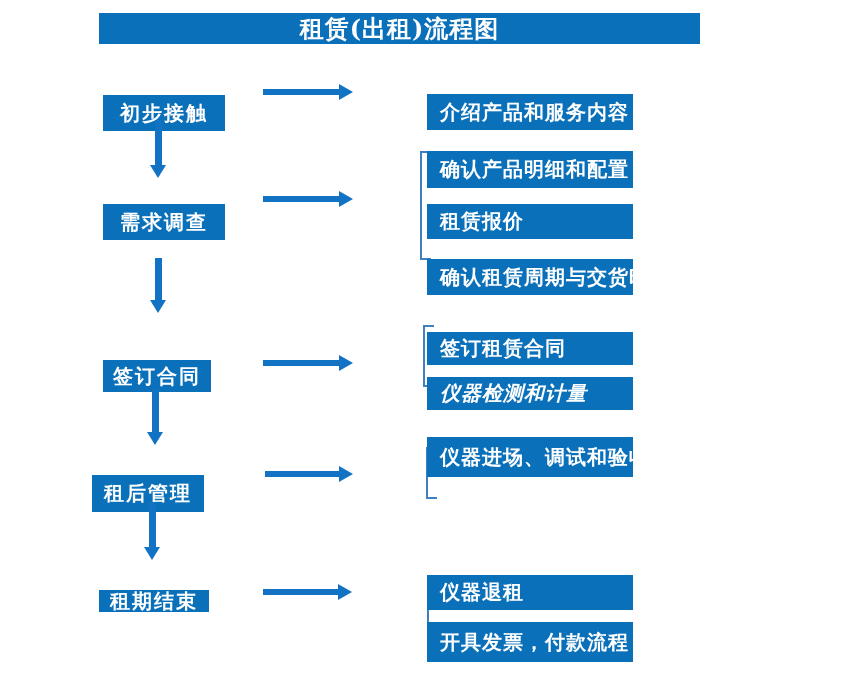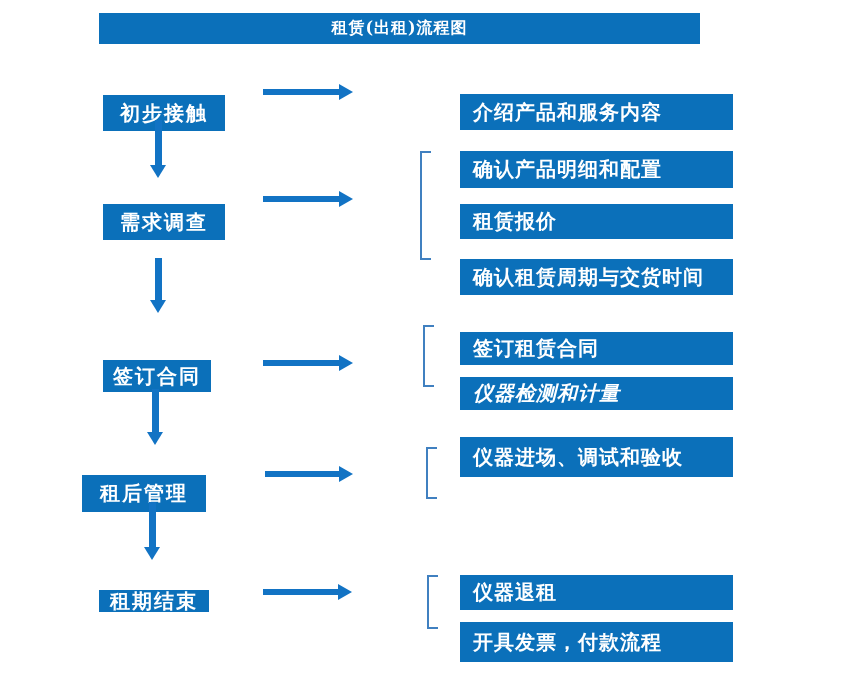--- a/index.html
+++ b/index.html
@@ -16,21 +16,21 @@
     overflow: hidden;
   }
   .title-bar {
     position: absolute;
     left: 99px;
     top: 13px;
     width: 601px;
     height: 31px;
     background: var(--box, #0b70ba);
     color: var(--text, #ffffff);
-    font-size: 16px;
+    font-size: 24px;
     font-weight: bold;
     display: flex;
     align-items: center;
     justify-content: center;
     letter-spacing: 1px;
   }
   .box {
     position: absolute;
     background: var(--box, #0b70ba);
     color: var(--text, #ffffff);
@@ -40,22 +40,22 @@
     align-items: center;
     box-sizing: border-box;
     white-space: nowrap;
     margin-top: 17px;
   }
   .stage-box {
     justify-content: center;
     letter-spacing: 2px;
   }
   .detail-box {
-    left: 460px;
-    width: 273px;
+    left: 427px;
+    width: 206px;
     padding-left: 13px;
     letter-spacing: 1px;
   }
   .h-arrow {
     position: absolute;
     height: 16px;
     display: flex;
     align-items: center;
   }
   .h-arrow .stem {
@@ -101,21 +101,21 @@
 </head>
 <body>
 
 <div id="canvas">
 
   <div class="title-bar">租赁(出租)流程图</div>
 
   <div class="box stage-box" style="left:103px; top:78px;  width:122px; height:36px;">初步接触</div>
   <div class="box stage-box" style="left:103px; top:187px; width:122px; height:36px;">需求调查</div>
   <div class="box stage-box" style="left:103px; top:343px; width:108px; height:32px;">签订合同</div>
-  <div class="box stage-box" style="left:82px; top:458px; width:124px; height:37px;">租后管理</div>
+  <div class="box stage-box" style="left:92px; top:458px; width:112px; height:37px;">租后管理</div>
   <div class="box stage-box" style="left:99px;  top:573px; width:110px; height:22px;">租期结束</div>
 
   <div class="v-arrow" style="left:150px; top:120px; height:58px;">
     <div class="stem"></div>
     <div class="head"></div>
   </div>
   <div class="v-arrow" style="left:150px; top:258px; height:55px;">
     <div class="stem"></div>
     <div class="head"></div>
   </div>

